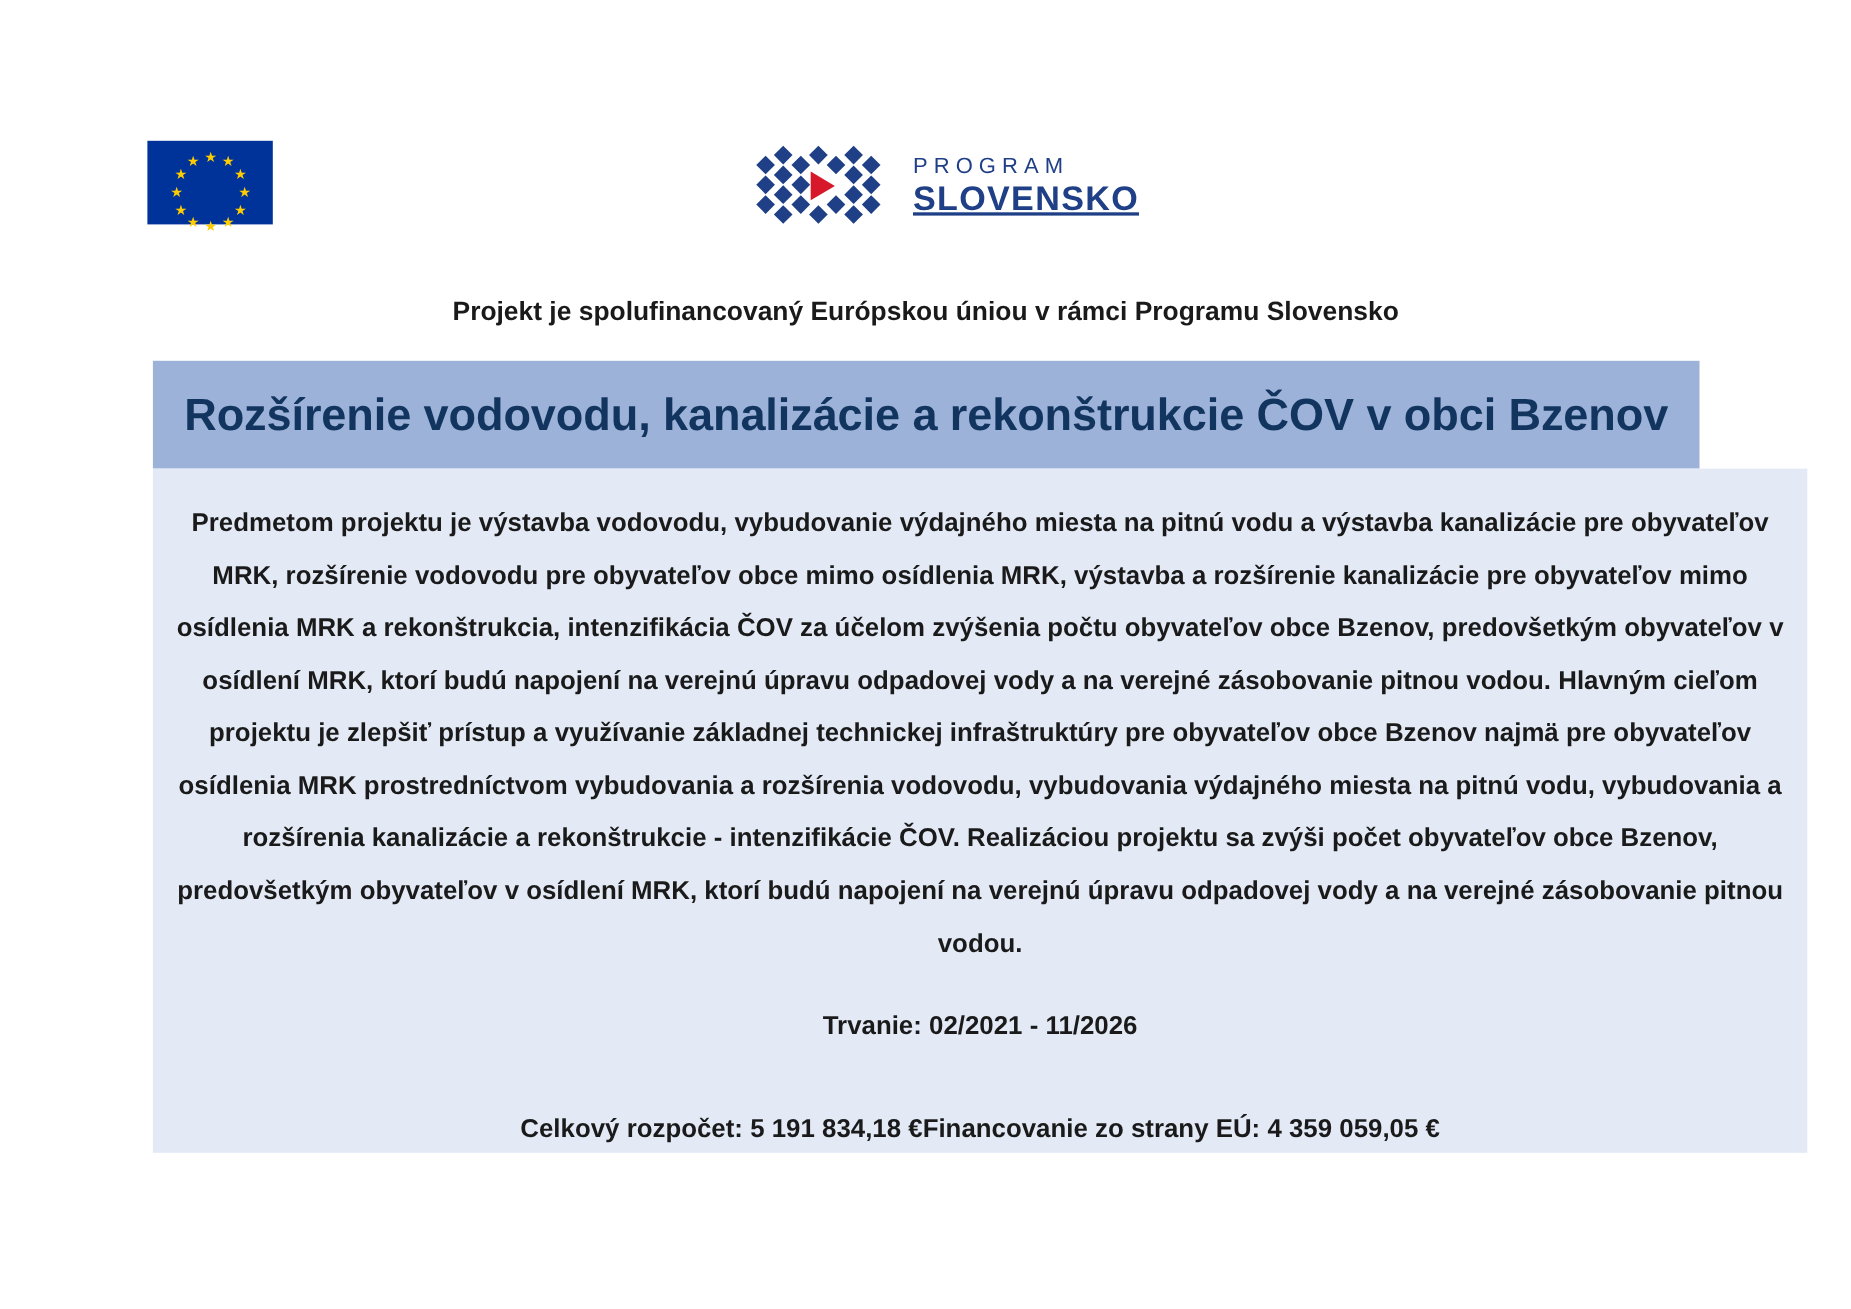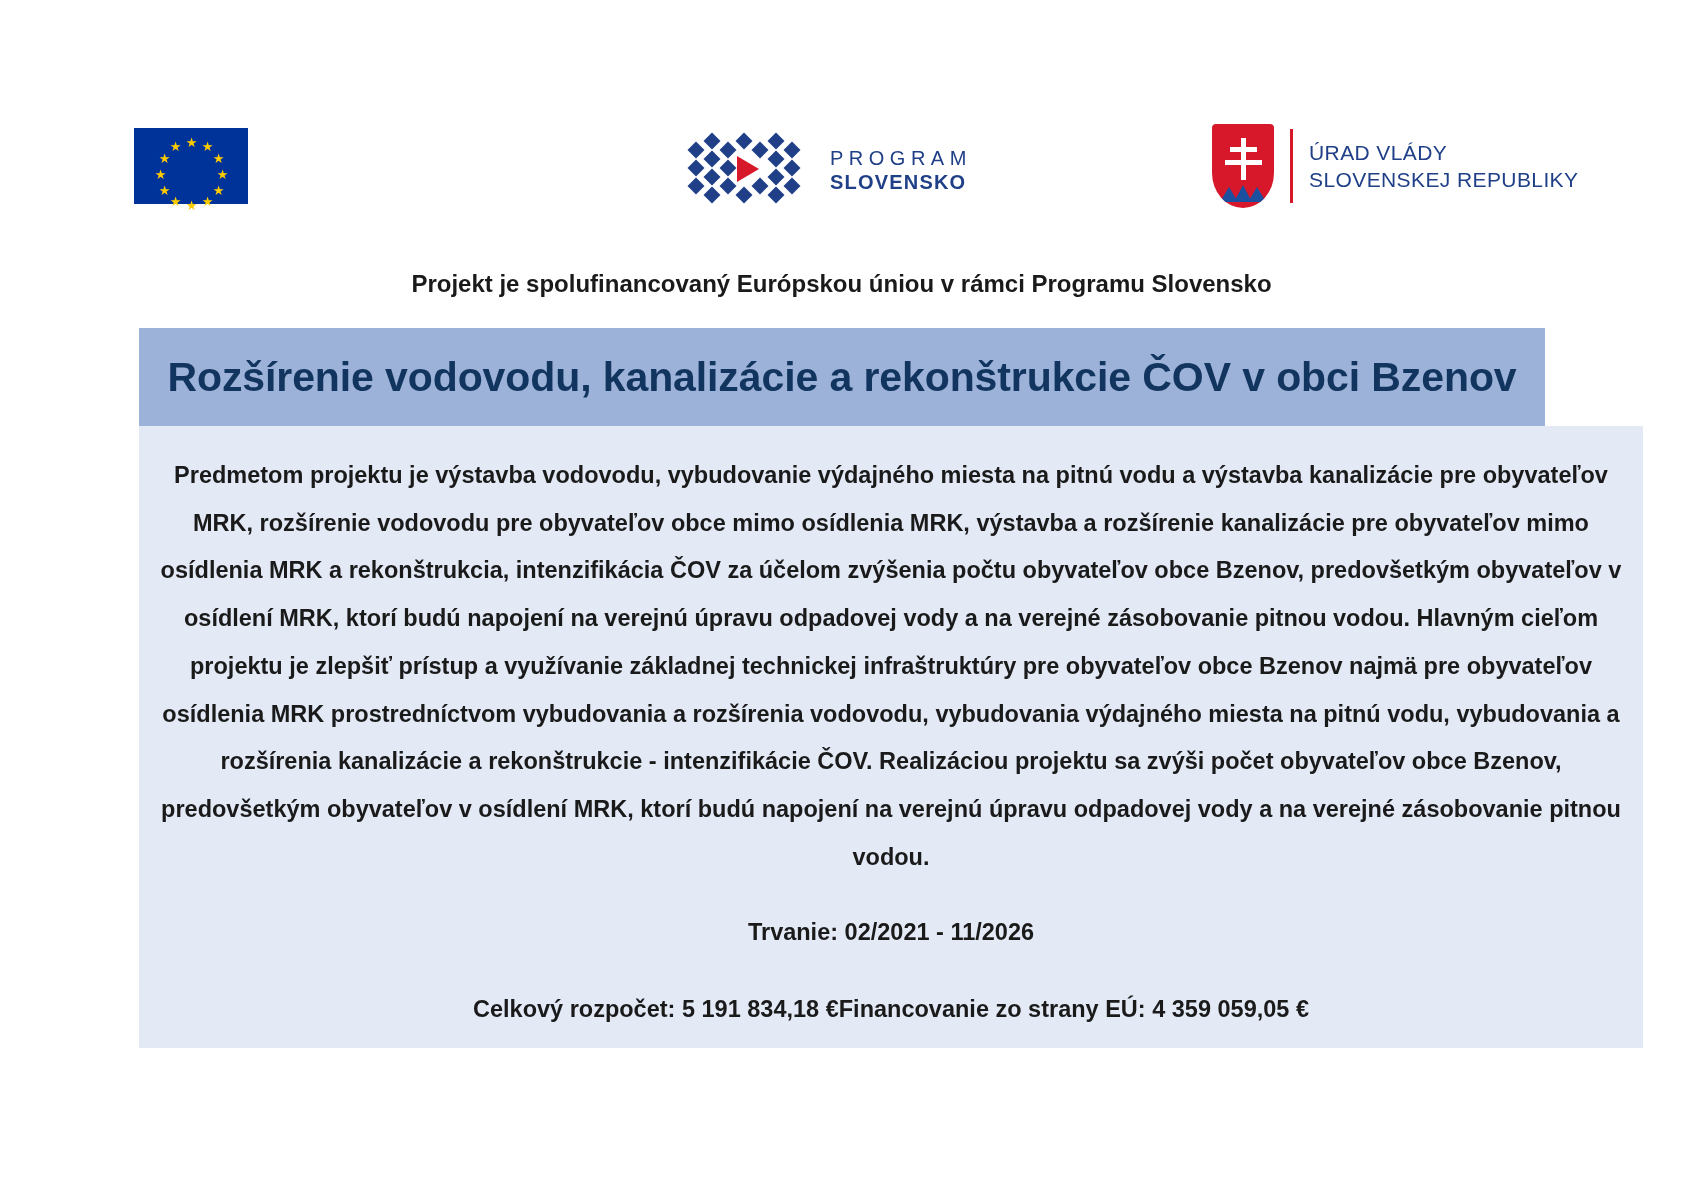--- a/index.html
+++ b/index.html
@@ -99,24 +99,25 @@
   }
   .ps-words .ps-top {
     color: #1f3f87;
     font-size: 20px;
     letter-spacing: 5.5px;
     font-weight: normal;
     line-height: 1.25;
   }
   .ps-words .ps-bottom {
     color: #1f3f87;
-    font-size: 20px;
+    font-size: 31px;
     letter-spacing: 1.2px;
     font-weight: bold;
     line-height: 1.1;
+    text-decoration: underline;
   }
 
   
   .uv-logo-block {
     position: absolute;
     left: 1212px;
     top: 2px;
     display: flex;
     align-items: center;
     gap: 16px;
@@ -212,21 +213,21 @@
     text-align: center;
   }
   .duration {
     margin-top: 38px;
     text-align: center;
     font-size: 23.5px;
     font-weight: bold;
     color: #1a1a1a;
   }
   .budget-row {
-    margin-top: 50px;
+    margin-top: 67px;
     display: flex;
     justify-content: center;
     font-size: 23.5px;
     font-weight: bold;
     color: #1a1a1a;
   }
 </style>
 </head>
 <body>
 
@@ -275,37 +276,20 @@
         <span class="ps-dot" style="left:96px; top:32px;"></span>
         <span class="ps-dot" style="left:96px; top:50px;"></span>
         <span class="ps-arrow"></span>
       </div>
       <div class="ps-words">
         <div class="ps-top">PROGRAM</div>
         <div class="ps-bottom">SLOVENSKO</div>
       </div>
     </div>
 
-    <div class="uv-logo-block">
-      <div class="uv-shield">
-        <span class="uv-cross-v" style="left:29px; top:14px; width:5px; height:42px;"></span>
-        <span class="uv-cross-v" style="left:18px; top:23px; width:27px; height:5px;"></span>
-        <span class="uv-cross-v" style="left:13px; top:36px; width:37px; height:5px;"></span>
-        <span class="uv-hills">
-          <span class="uv-hill" style="left:0px;"></span>
-          <span class="uv-hill" style="left:14px; border-bottom-width:17px;"></span>
-          <span class="uv-hill" style="left:28px;"></span>
-        </span>
-      </div>
-      <div class="uv-divider"></div>
-      <div class="uv-text">
-        <div>ÚRAD VLÁDY</div>
-        <div>SLOVENSKEJ REPUBLIKY</div>
-      </div>
-    </div>
   </div>
 
   <div class="subtitle">Projekt je spolufinancovaný Európskou úniou v rámci Programu Slovensko</div>
 
   <div class="title-banner">
     <div class="title-text">Rozšírenie vodovodu, kanalizácie a rekonštrukcie ČOV v obci Bzenov</div>
   </div>
 
   <div class="body-box">
     <div class="body-paragraph">Predmetom projektu je výstavba vodovodu, vybudovanie výdajného miesta na pitnú vodu a výstavba kanalizácie pre obyvateľov MRK, rozšírenie vodovodu pre obyvateľov obce mimo osídlenia MRK, výstavba a rozšírenie kanalizácie pre obyvateľov mimo osídlenia MRK a rekonštrukcia, intenzifikácia ČOV za účelom zvýšenia počtu obyvateľov obce Bzenov, predovšetkým obyvateľov v osídlení MRK, ktorí budú napojení na verejnú úpravu odpadovej vody a na verejné zásobovanie pitnou vodou. Hlavným cieľom projektu je zlepšiť prístup a využívanie základnej technickej infraštruktúry pre obyvateľov obce Bzenov najmä pre obyvateľov osídlenia MRK prostredníctvom vybudovania a rozšírenia vodovodu, vybudovania výdajného miesta na pitnú vodu, vybudovania a rozšírenia kanalizácie a rekonštrukcie - intenzifikácie ČOV. Realizáciou projektu sa zvýši počet obyvateľov obce Bzenov, predovšetkým obyvateľov v osídlení MRK, ktorí budú napojení na verejnú úpravu odpadovej vody a na verejné zásobovanie pitnou vodou.</div>

